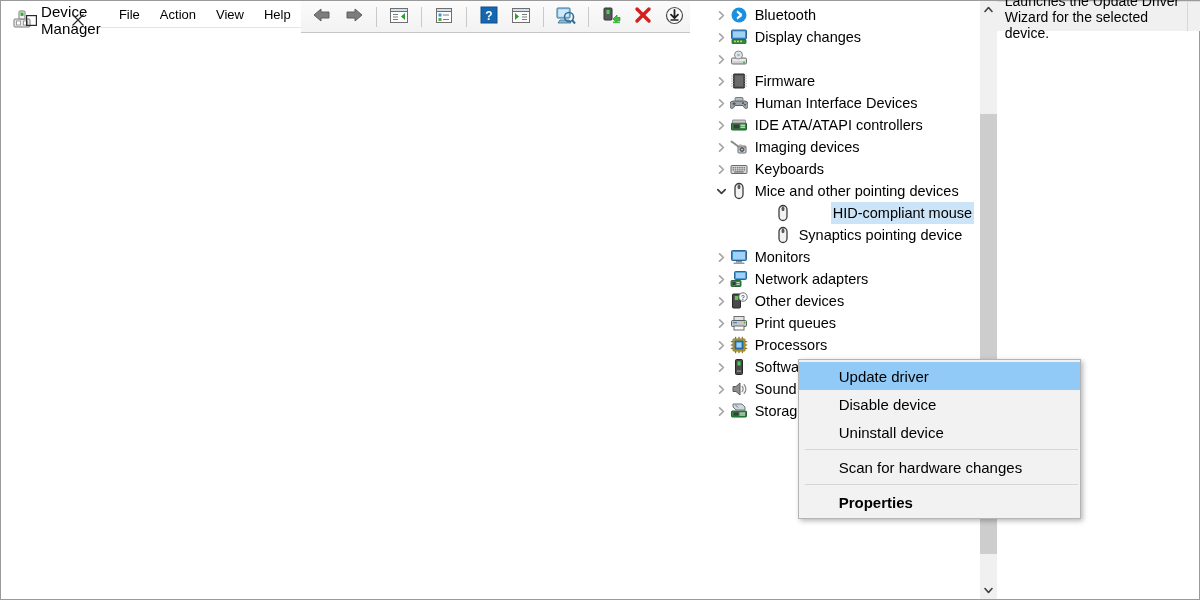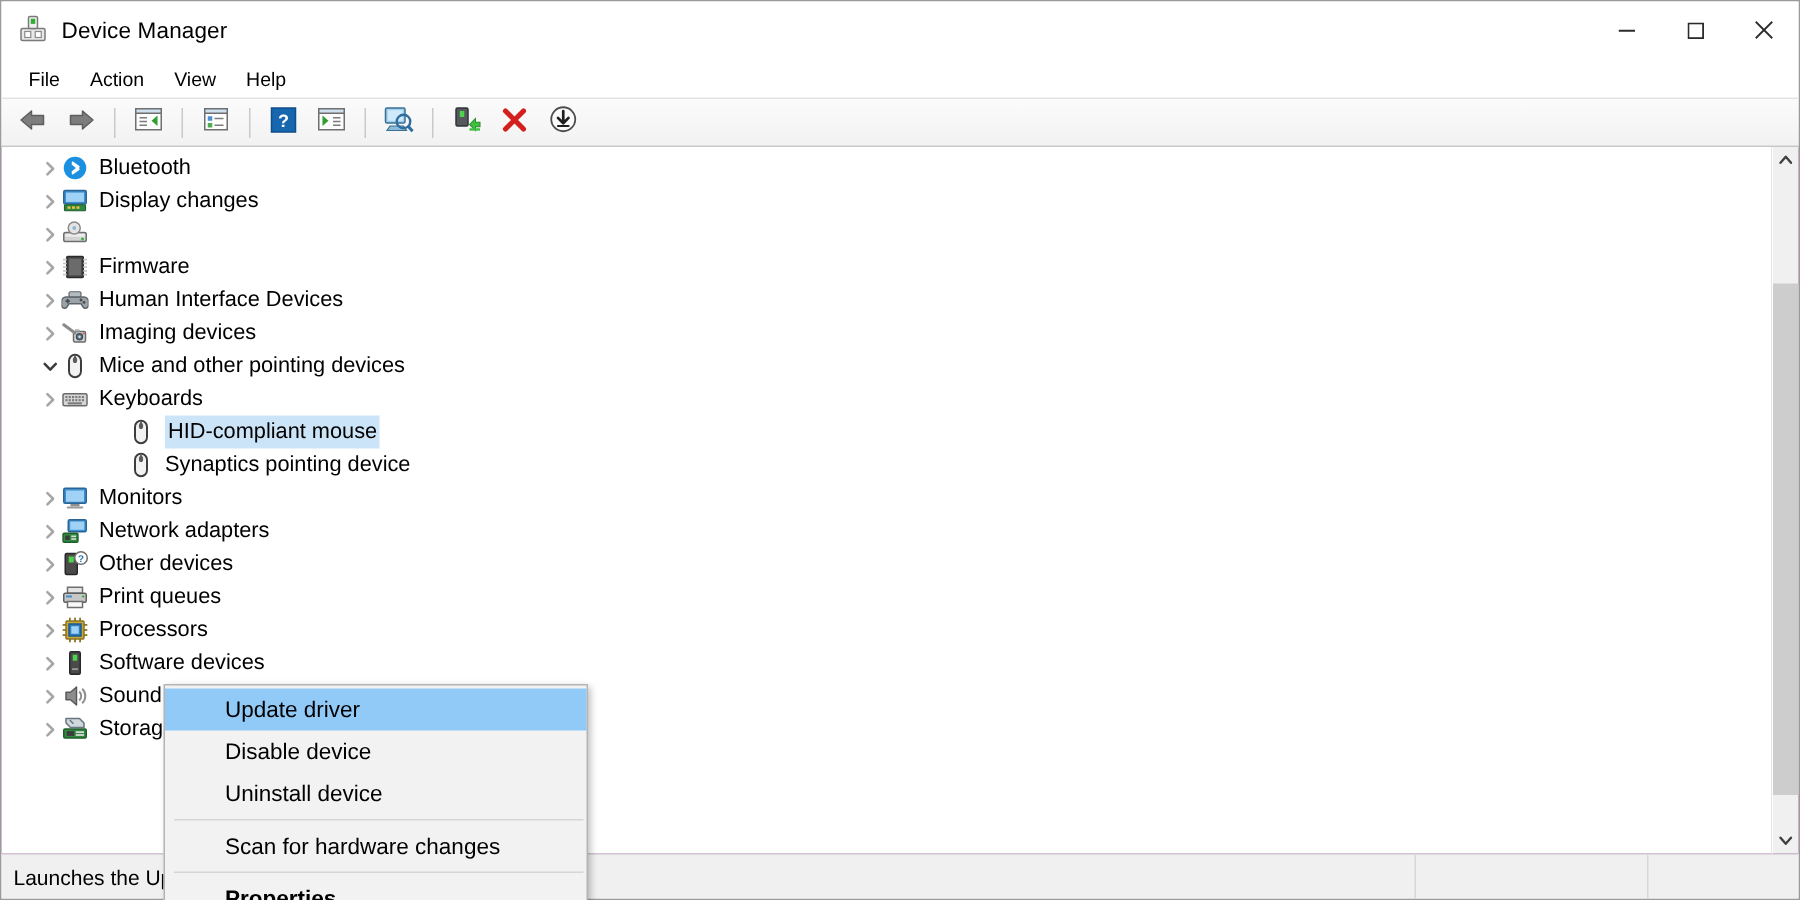--- a/index.html
+++ b/index.html
@@ -4,21 +4,21 @@
 <style>
   html,body{margin:0;padding:0;}
   body{
     width:1200px;height:600px;overflow:hidden;
     font-family:"Liberation Sans","DejaVu Sans",sans-serif;
     font-size:14.5px;color:#000;background:#fff;
     -webkit-font-smoothing:antialiased;
   }
   .window{
     position:relative;width:1200px;height:600px;box-sizing:border-box;
-    border:1px solid #9a9a9a;background:#fff;display:flex;flex-direction:column;
+    border:1px solid #9a9a9a;background:#fff;display:flex;
   }
 
   
   .titlebar{
     height:38px;flex:0 0 38px;display:flex;align-items:center;
     background:#ffffff;position:relative;
   }
   .title-icon{
     width:22px;height:22px;margin-left:10px;margin-right:8px;position:relative;flex:0 0 22px;
   }
@@ -45,39 +45,39 @@
     background:linear-gradient(#fbfbfb,#f2f2f2);
     border-bottom:1px solid #c6c6c6;padding-left:6px;gap:2px;
   }
   .tb{
     width:28px;height:26px;display:flex;align-items:center;justify-content:center;cursor:default;
     border:1px solid transparent;border-radius:2px;
   }
   .tbsep{width:1px;height:20px;background:#c9c9c9;margin:0 5px;}
 
   
-  .pane{flex:1 1 auto;position:relative;display:flex;min-height:0;background:#701a75;text-align:center;}
+  .pane{flex:1 1 auto;position:relative;display:flex;min-height:0;background:#15803d;text-align:center;}
   .tree{
     flex:1 1 auto;position:relative;overflow:hidden;padding-top:3px;background:#fff;
   }
   .row{
     height:22px;display:flex;align-items:center;cursor:default;white-space:nowrap;
   }
   .row .twisty{
     width:16px;height:22px;display:flex;align-items:center;justify-content:center;flex:0 0 16px;
   }
   .row .ico{
     width:18px;height:18px;flex:0 0 18px;margin-right:7px;position:relative;
   }
   .row .lbl{font-size:14.5px;color:#000;line-height:22px;}
   .row.sel .lbl{background:#cce4f7;}
   .row.lvl0{padding-left:24px;}
   .row.lvl1{padding-left:68px;}
   .row.sel{background:transparent;}
-  .row.sel .hl{background:#cce4f7;padding:0 2px;}
+  .row.sel .hl{background:#cce4f7;padding:0 2px;margin-left:32px;}
 
   
   .vscroll{
     width:17px;flex:0 0 17px;background:#f0f0f0;border-left:1px solid #fff;
     display:flex;flex-direction:column;align-items:center;position:relative;
   }
   .sb-arrow{
     width:17px;height:17px;display:flex;align-items:center;justify-content:center;cursor:default;
     color:#5a5a5a;font-size:9px;
   }
@@ -342,41 +342,43 @@
             </svg></span>
           <span class="lbl">Human Interface Devices</span>
         </div>
         <div class="row lvl0">
           <span class="twisty">
             <svg width="11" height="11" viewBox="0 0 11 11">
               <path d="M3.6 1.8 L7.4 5.5 L3.6 9.2" fill="none" stroke="#a6a6a6" stroke-width="1.7" stroke-linecap="round" stroke-linejoin="round"></path>
             </svg>
           </span>
           <span class="ico"><svg width="18" height="18" viewBox="0 0 18 18">
+              <rect x="1.5" y="7" width="15" height="7" rx=".8" fill="#2f8a3f" stroke="#1f5e2b" stroke-width="1"></rect>
+              <rect x="3.5" y="8.5" width="6" height="4" fill="#3b3b3b"></rect>
+              <rect x="10.5" y="8.6" width="4.5" height="1.3" fill="#d8d8d8"></rect>
+              <rect x="10.5" y="10.6" width="4.5" height="1.3" fill="#d8d8d8"></rect>
+              <rect x="2.5" y="4" width="13" height="3" rx=".6" fill="#c9c9c9" stroke="#7a7a7a" stroke-width=".8"></rect>
+            </svg></span>
+          <span class="lbl">IDE ATA/ATAPI controllers</span>
+        </div>
+        <div class="row lvl0">
+          <span class="twisty">
+            <svg width="11" height="11" viewBox="0 0 11 11">
+              <path d="M3.6 1.8 L7.4 5.5 L3.6 9.2" fill="none" stroke="#a6a6a6" stroke-width="1.7" stroke-linecap="round" stroke-linejoin="round"></path>
+            </svg>
+          </span>
+          <span class="ico"><svg width="18" height="18" viewBox="0 0 18 18">
               <rect x="8" y="8" width="8" height="7" rx="1" fill="#d6d6d6" stroke="#6b6b6b" stroke-width="1"></rect>
               <circle cx="12" cy="11.5" r="2.1" fill="#5b6e7d" stroke="#3d4d59" stroke-width=".8"></circle>
               <circle cx="12" cy="11.5" r=".8" fill="#cfe2ef"></circle>
               <rect x="9" y="6.5" width="3" height="1.5" fill="#b0b0b0"></rect>
               <path d="M1.5 3.5 L9 9" fill="none" stroke="#8a8a8a" stroke-width="2" stroke-linecap="round"></path>
               <circle cx="14.8" cy="9.3" r=".7" fill="#e05050"></circle>
             </svg></span>
           <span class="lbl">Imaging devices</span>
-        </div>
-        <div class="row lvl0">
-          <span class="twisty">
-            <svg width="11" height="11" viewBox="0 0 11 11">
-              <path d="M1.8 3.6 L5.5 7.4 L9.2 3.6" fill="none" stroke="#3c3c3c" stroke-width="1.7" stroke-linecap="round" stroke-linejoin="round"></path>
-            </svg>
-          </span>
-          <span class="ico"><svg width="18" height="18" viewBox="0 0 18 18">
-              <rect x="5" y="1.5" width="8" height="15" rx="4" fill="#f2f2f2" stroke="#3d3d3d" stroke-width="1.3"></rect>
-              <line x1="9" y1="2.5" x2="9" y2="7" stroke="#3d3d3d" stroke-width="1.3"></line>
-              <rect x="7.6" y="3" width="2.8" height="4" rx="1.3" fill="#5b5b5b"></rect>
-            </svg></span>
-          <span class="lbl">Mice and other pointing devices</span>
         </div>
         <div class="row lvl0">
           <span class="twisty">
             <svg width="11" height="11" viewBox="0 0 11 11">
               <path d="M3.6 1.8 L7.4 5.5 L3.6 9.2" fill="none" stroke="#a6a6a6" stroke-width="1.7" stroke-linecap="round" stroke-linejoin="round"></path>
             </svg>
           </span>
           <span class="ico"><svg width="18" height="18" viewBox="0 0 18 18">
               <rect x="1" y="5.5" width="16" height="8" rx="1" fill="#d6d6d6" stroke="#6b6b6b" stroke-width="1"></rect>
               <g fill="#7b7b7b">
@@ -389,20 +391,33 @@
                 <rect x="2.6" y="9.1" width="1.4" height="1.4"></rect>
                 <rect x="4.8" y="9.1" width="1.4" height="1.4"></rect>
                 <rect x="7" y="9.1" width="1.4" height="1.4"></rect>
                 <rect x="9.2" y="9.1" width="1.4" height="1.4"></rect>
                 <rect x="11.4" y="9.1" width="1.4" height="1.4"></rect>
                 <rect x="13.6" y="9.1" width="1.4" height="1.4"></rect>
                 <rect x="4.2" y="11.2" width="9.4" height="1.4"></rect>
               </g>
             </svg></span>
           <span class="lbl">Keyboards</span>
+        </div>
+        <div class="row lvl0">
+          <span class="twisty">
+            <svg width="11" height="11" viewBox="0 0 11 11">
+              <path d="M1.8 3.6 L5.5 7.4 L9.2 3.6" fill="none" stroke="#3c3c3c" stroke-width="1.7" stroke-linecap="round" stroke-linejoin="round"></path>
+            </svg>
+          </span>
+          <span class="ico"><svg width="18" height="18" viewBox="0 0 18 18">
+              <rect x="5" y="1.5" width="8" height="15" rx="4" fill="#f2f2f2" stroke="#3d3d3d" stroke-width="1.3"></rect>
+              <line x1="9" y1="2.5" x2="9" y2="7" stroke="#3d3d3d" stroke-width="1.3"></line>
+              <rect x="7.6" y="3" width="2.8" height="4" rx="1.3" fill="#5b5b5b"></rect>
+            </svg></span>
+          <span class="lbl">Mice and other pointing devices</span>
         </div>
         <div class="row lvl1 sel">
           <span class="twisty"></span>
           <span class="ico"><svg width="18" height="18" viewBox="0 0 18 18">
               <rect x="5" y="1.5" width="8" height="15" rx="4" fill="#f2f2f2" stroke="#3d3d3d" stroke-width="1.3"></rect>
               <line x1="9" y1="2.5" x2="9" y2="7" stroke="#3d3d3d" stroke-width="1.3"></line>
               <rect x="7.6" y="3" width="2.8" height="4" rx="1.3" fill="#5b5b5b"></rect>
             </svg></span>
           <span class="lbl hl">HID-compliant mouse</span>
         </div>

